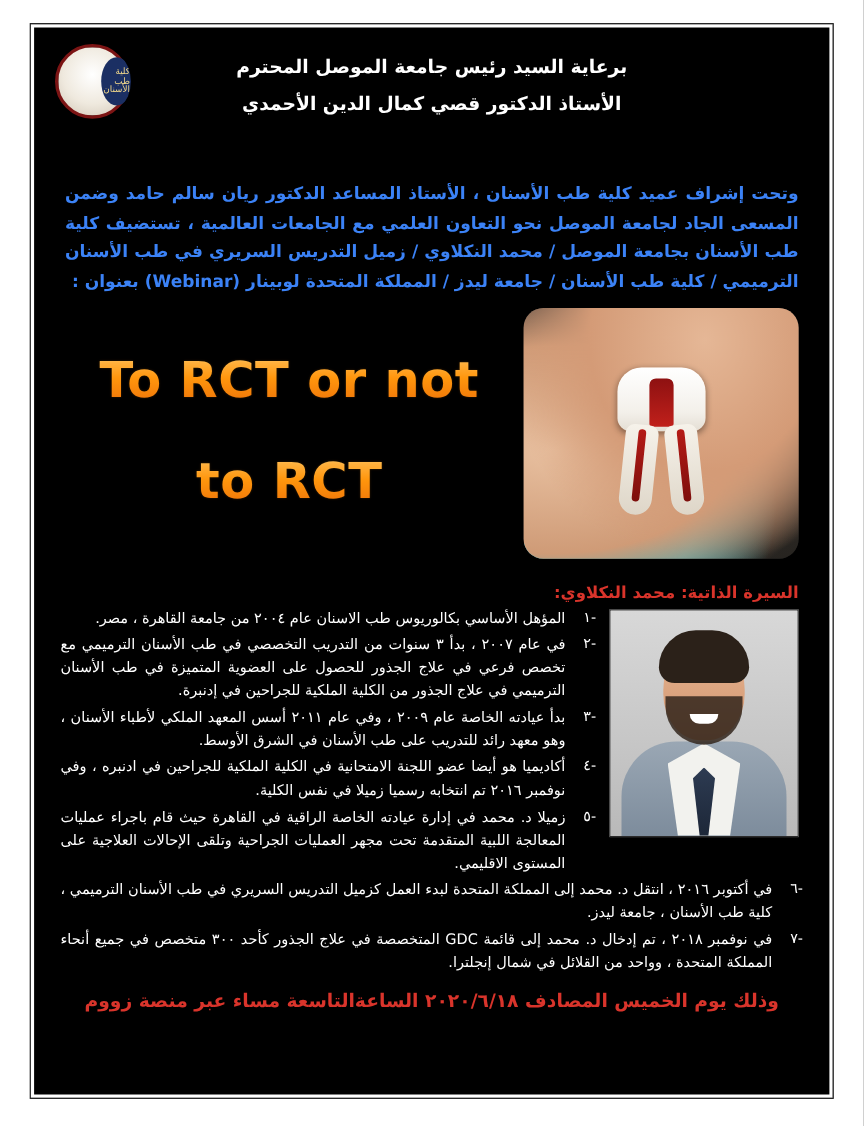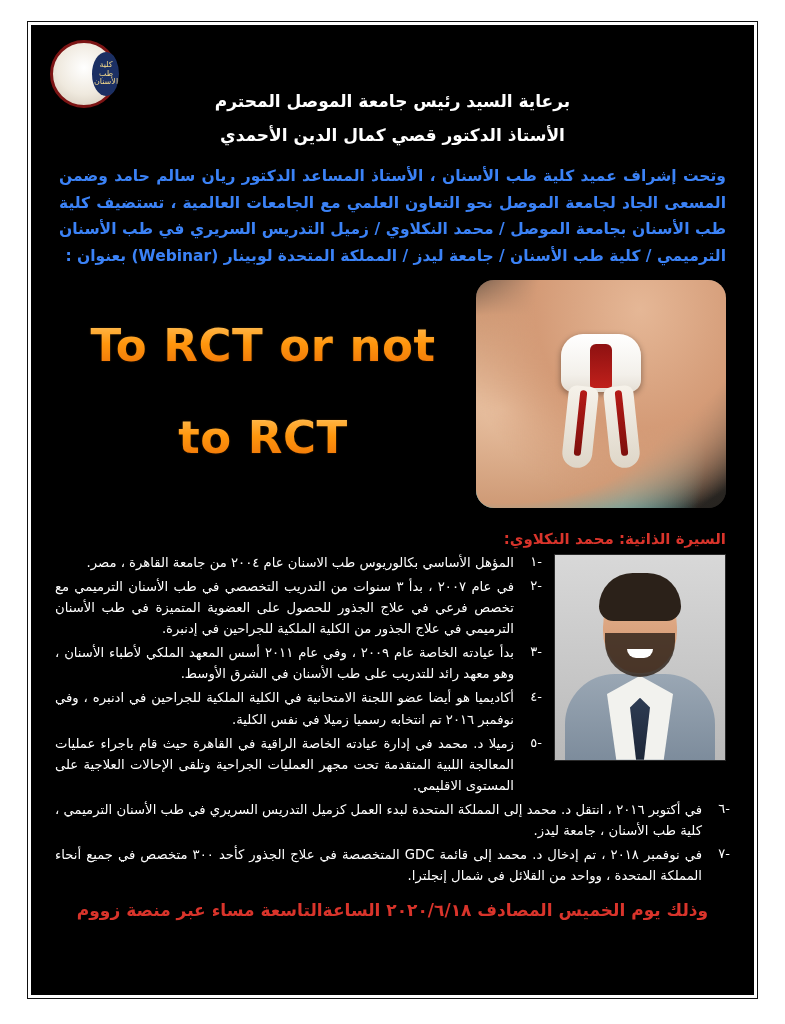--- a/index.html
+++ b/index.html
@@ -66,36 +66,35 @@
     background: radial-gradient(circle at 50% 40%, #ffffff 0%, #efe9de 55%, #cfc4b3 100%);
   }
   .logo-inner {
     width: 44px;
     height: 44px;
     border-radius: 50%;
     background: #1b2f63;
     color: #f3d98b;
     font-size: 8px;
     line-height: 1.05;
-    text-align: center;
+    text-align: right;
     display: flex;
     align-items: center;
     justify-content: center;
     padding: 2px;
     box-sizing: border-box;
     margin-left: 44px;
   }
   .header-text {
     position: absolute;
     left: 90px;
     right: 90px;
     top: 14px;
     text-align: center;
     color: #ffffff;
-    margin-top: 40px;
   }
   .header-line1 {
     font-size: 17px;
     font-weight: bold;
     line-height: 1.5;
   }
   .header-line2 {
     font-size: 17px;
     font-weight: bold;
     line-height: 1.5;

